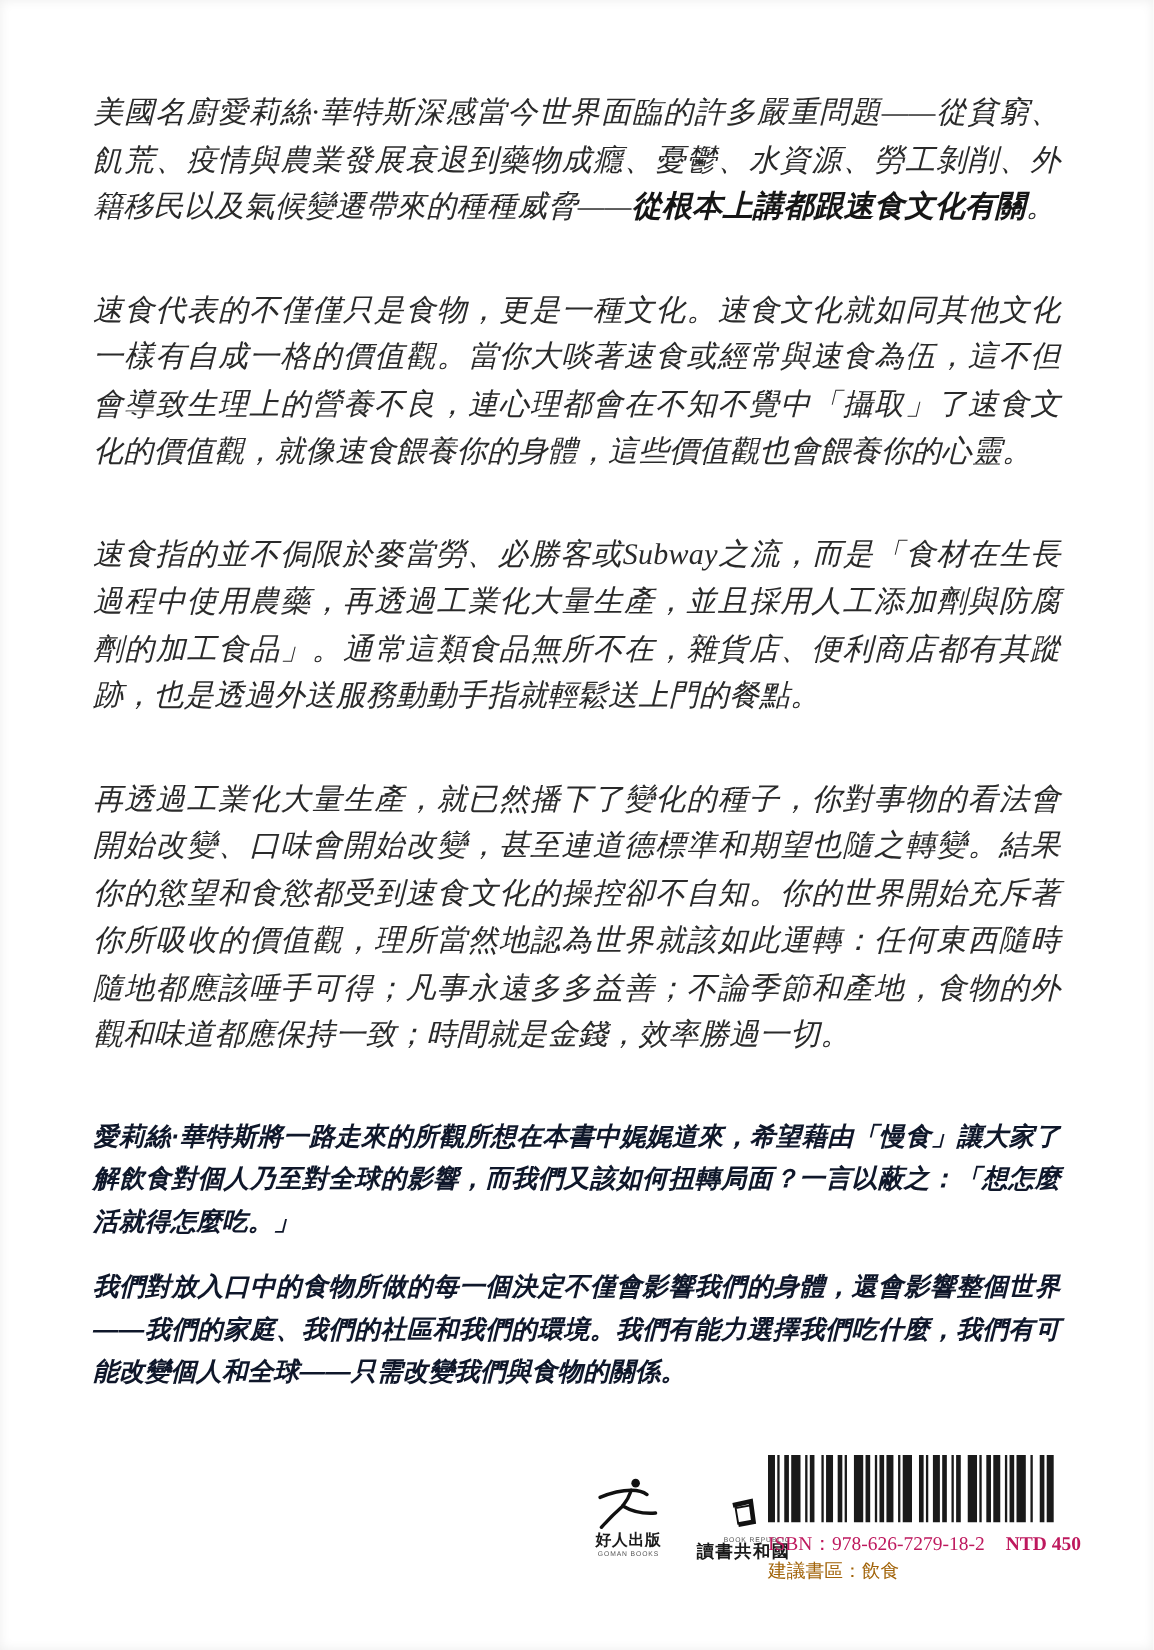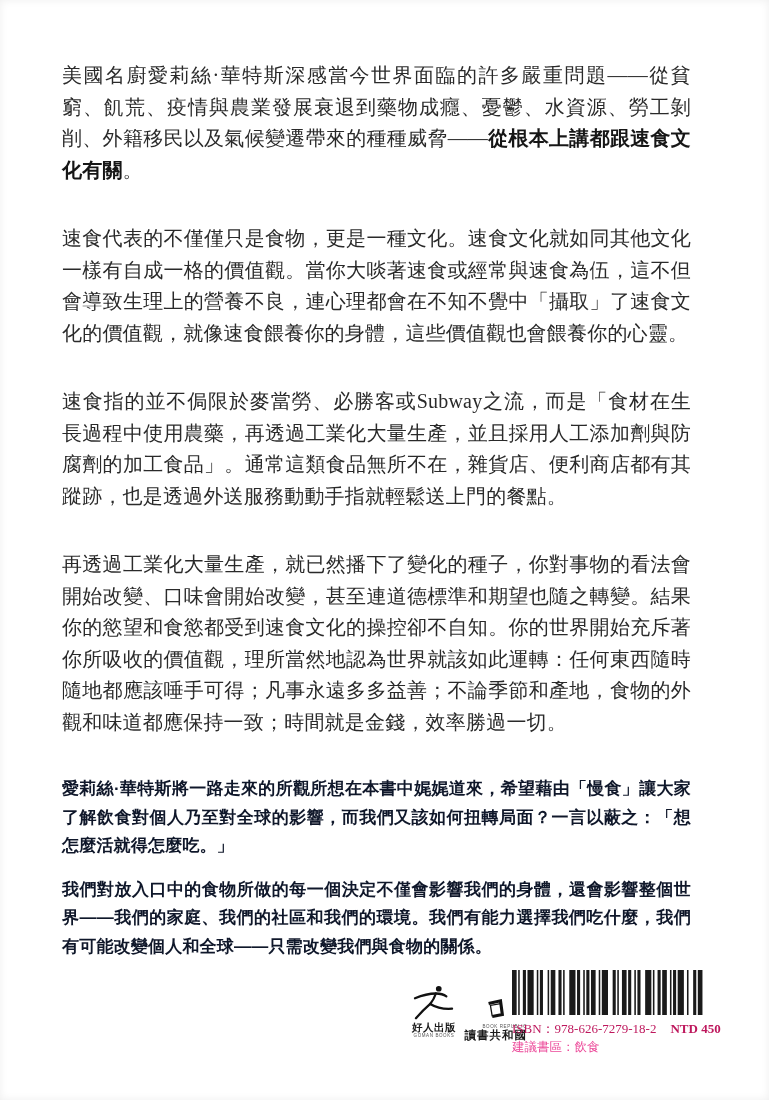--- a/index.html
+++ b/index.html
@@ -9,47 +9,48 @@
     background:#ffffff;
     box-shadow:inset 0 0 8px rgba(0,0,0,0.07);
     overflow:hidden;
     color:#2a2a2a;
   }
   .text-block{
     position:absolute;
     left:62px;top:60px;width:645px;
   }
   .para{
-    margin:0 16px 37px 0;
+    margin:0 0 37px 0;
     font-family:"Liberation Serif","DejaVu Serif",serif;
     font-size:20px;
     line-height:31.5px;
     text-align:justify;
     letter-spacing:0.2px;
     color:#2a2a2a;
+    font-style:italic;
   }
   .para .emph{
     font-family:"Liberation Sans","DejaVu Sans",sans-serif;
     font-weight:700;
     color:#161616;
   }
   .para.single{margin-bottom:52px;}
   .para.bold-para{
     font-family:"Liberation Sans","DejaVu Sans",sans-serif;
     font-weight:700;
     font-size:17px;
     line-height:28.5px;
     margin-bottom:15px;
     color:#0f172a;
   }
   .footer{
     position:absolute;left:0;top:962px;width:769px;height:110px;
   }
   .logo-publisher{
-    position:absolute;left:408px;top:22px;width:52px;
+    position:absolute;left:393px;top:22px;width:52px;
     text-align:center;
   }
   .logo-publisher svg{display:block;margin:0 auto;}
   .logo-name{
     font-family:"Liberation Serif","DejaVu Serif",serif;
     font-weight:700;font-size:10.5px;line-height:11px;color:#1a1a1a;
     letter-spacing:0.5px;white-space:nowrap;
   }
   .logo-subtext{
     font-family:"Liberation Sans","DejaVu Sans",sans-serif;
@@ -70,21 +71,21 @@
   .isbn-line{
     margin-top:6px;
     font-family:"Liberation Serif","DejaVu Serif",serif;
     font-size:13px;line-height:16px;color:#be185d;
     white-space:nowrap;
   }
   .isbn-line .price{margin-left:14px;font-weight:700;}
   .category-line{
     margin-top:3px;
     font-family:"Liberation Serif","DejaVu Serif",serif;
-    font-size:12.5px;line-height:15px;color:#ec4899;
+    font-size:12.5px;line-height:15px;color:#a16207;
   }
 </style>
 </head>
 <body>
 
 <div class="page">
 
   <main class="text-block">
     <p class="para"><span>美國名廚愛莉絲·華特斯深感當今世界面臨的許多嚴重問題——從貧窮、飢荒、疫情與農業發展衰退到藥物成癮、憂鬱、水資源、勞工剝削、外籍移民以及氣候變遷帶來的種種威脅——</span><span class="emph">從根本上講都跟速食文化有關</span><span>。</span></p>
 

